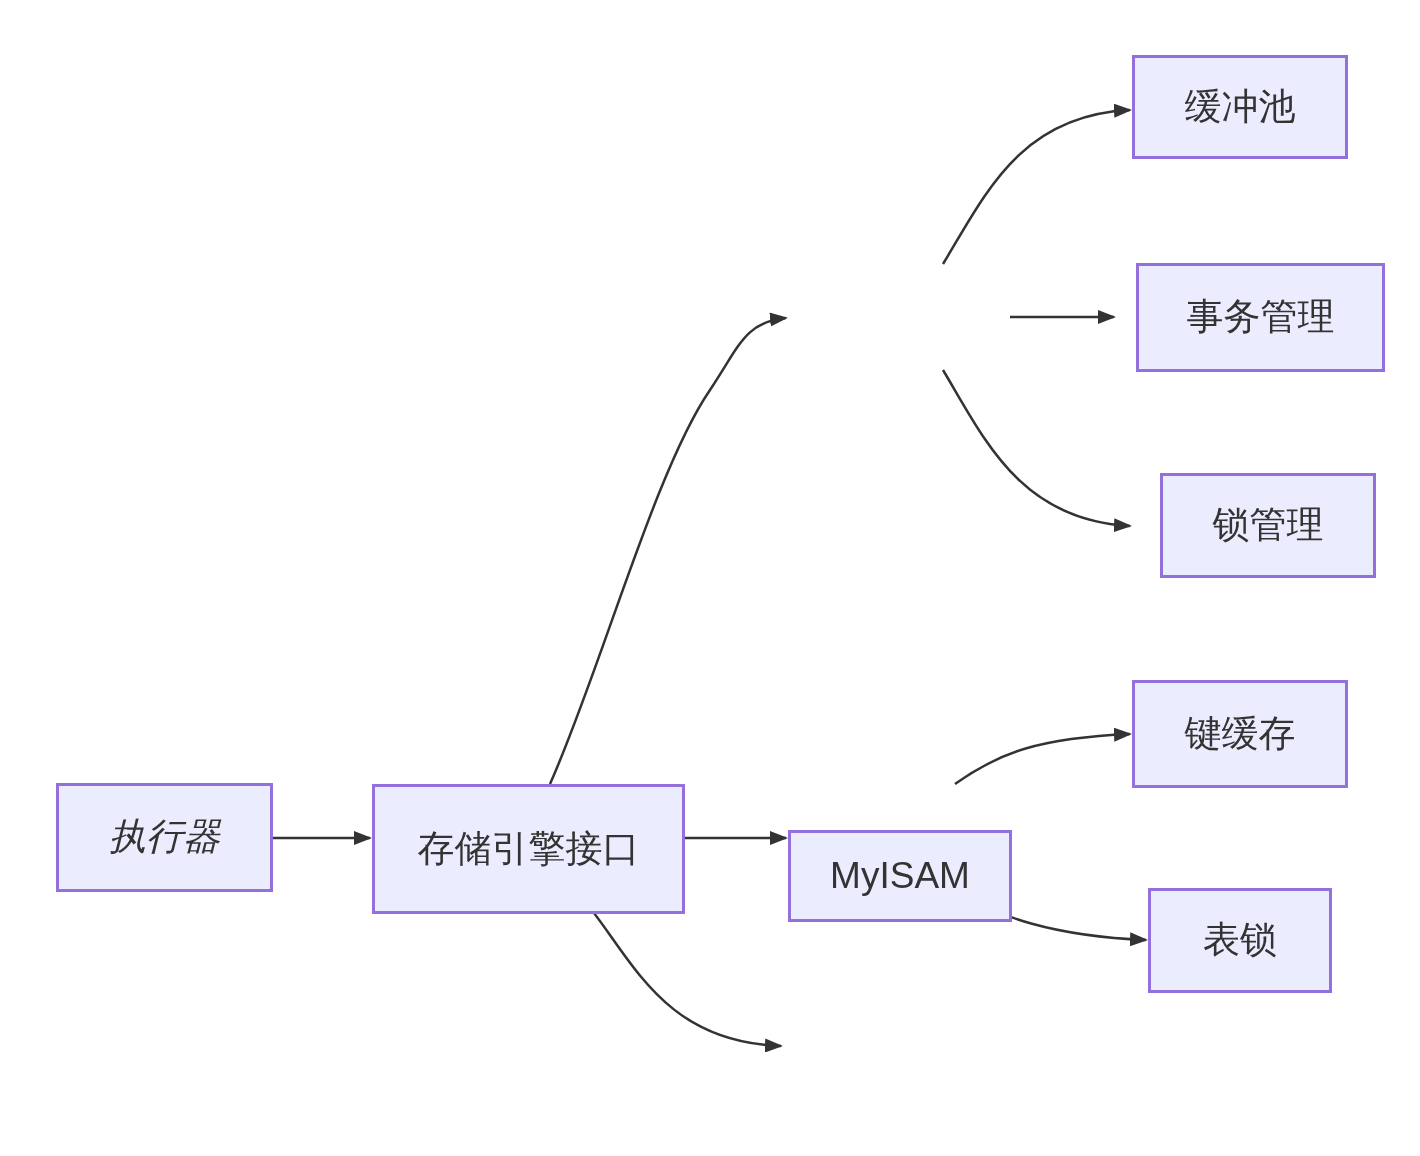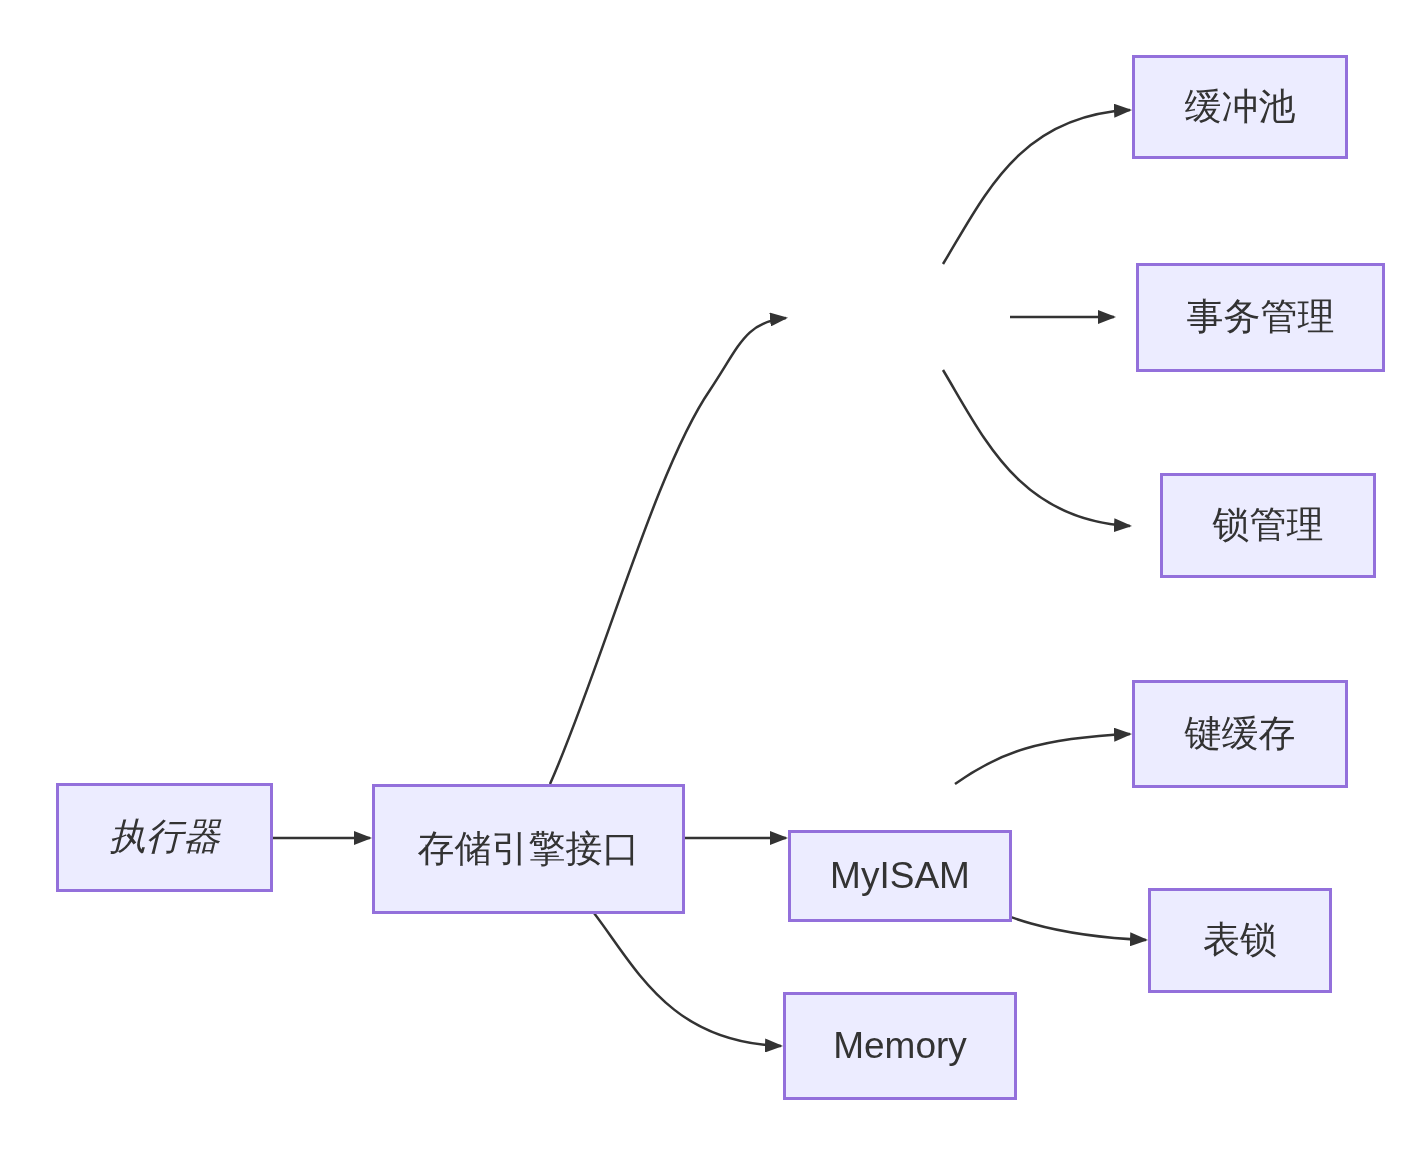--- a/index.html
+++ b/index.html
@@ -97,17 +97,14 @@
   </div>
 
   <div class="node" style="left:1148px; top:888px; width:184px; height:105px;">
     <span class="node-label">表锁</span>
   </div>
 
   <div class="node" style="left:1132px; top:680px; width:216px; height:108px;">
     <span class="node-label">键缓存</span>
   </div>
 
-  <div class="node" style="left:783px; top:992px; width:234px; height:108px;">
-    <span class="node-label">Memory</span>
-  </div>
 
 </div>
 
 </body></html>

